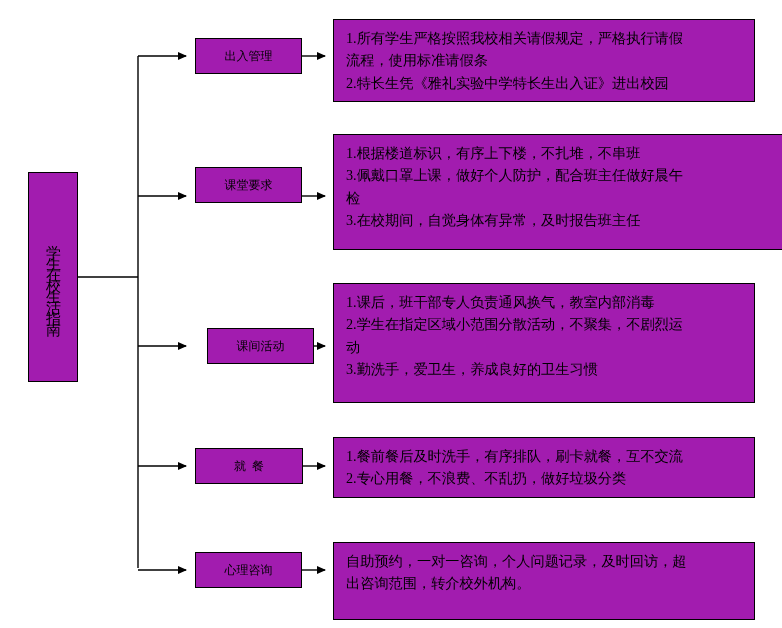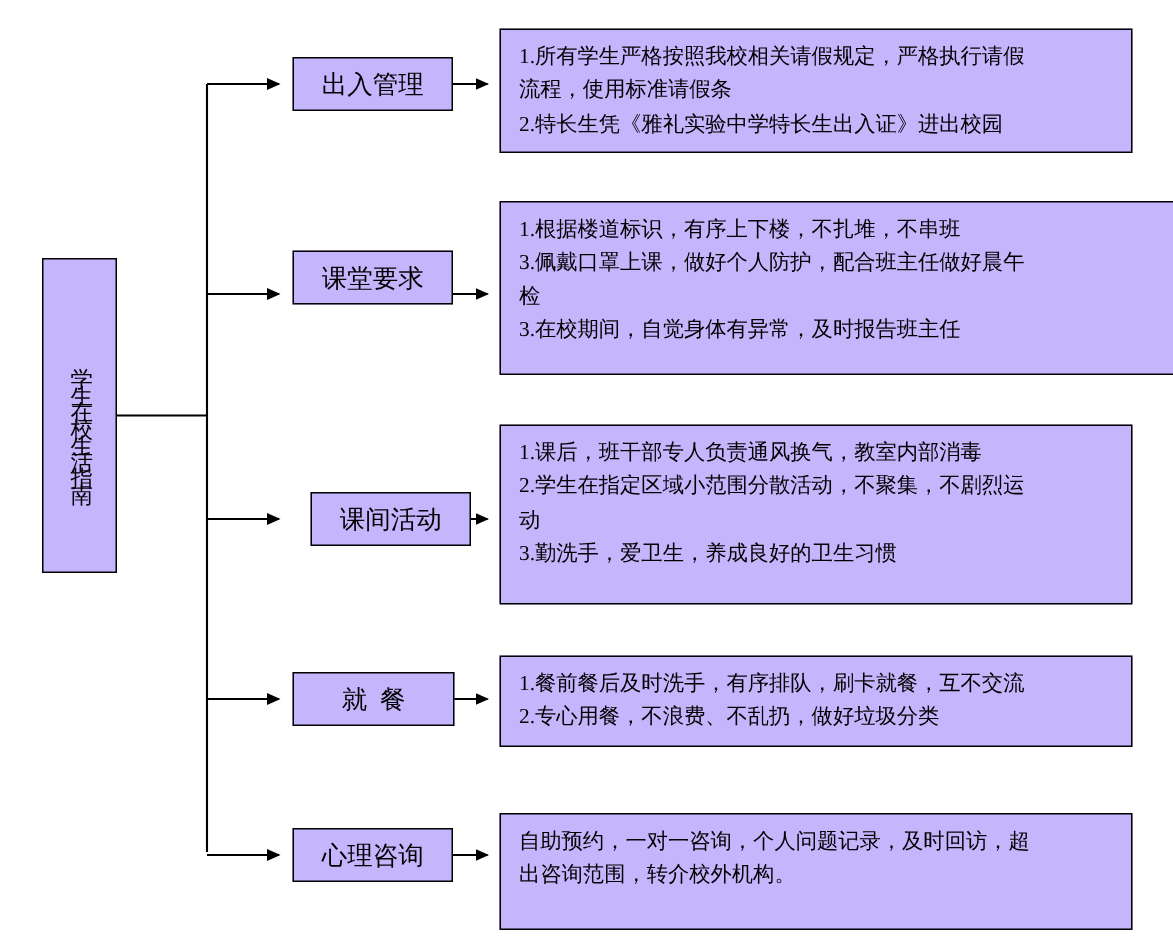--- a/index.html
+++ b/index.html
@@ -9,40 +9,40 @@
     font-family:"Liberation Serif","DejaVu Serif",serif;
     color:#000000;
     overflow:hidden;
   }
   #canvas{position:relative;width:782px;height:628px;}
   svg#wires{position:absolute;left:0;top:0;width:782px;height:628px;}
 
   .box{
     position:absolute;
     border:1px solid #000;
-    background:#c4b5fd;
+    background:#a21caf;
     box-sizing:border-box;
   }
 
   
   #root-node{
     display:flex;align-items:center;justify-content:center;
   }
   #root-node .vtext{
     writing-mode:vertical-rl;
     text-orientation:upright;
     font-size:15px;
     line-height:1.0;
     letter-spacing:11px;
     text-align:center;
   }
 
   .cat-box{
     display:flex;align-items:center;justify-content:center;
-    font-size:17px;
+    font-size:12px;
     white-space:pre;
   }
 
   .content-box{
     padding:7px 10px 6px 12px;
     font-size:14.2px;
     line-height:1.58;
   }
   .content-box p{margin:0;}
 </style>

